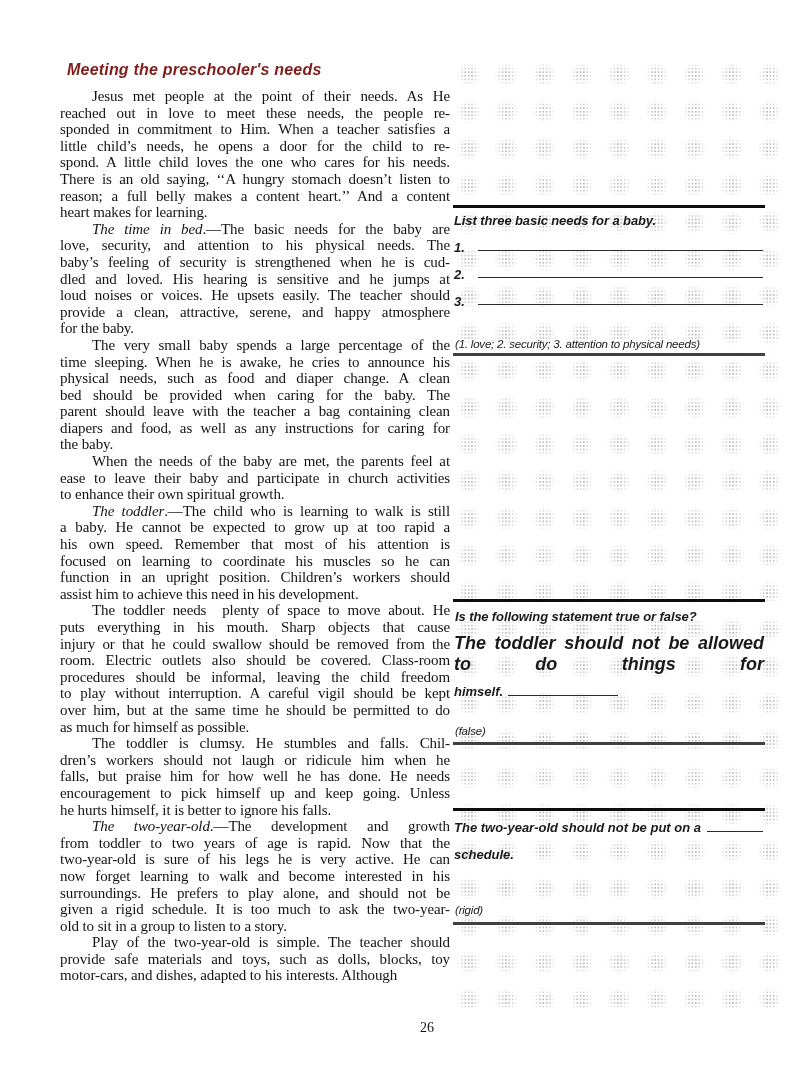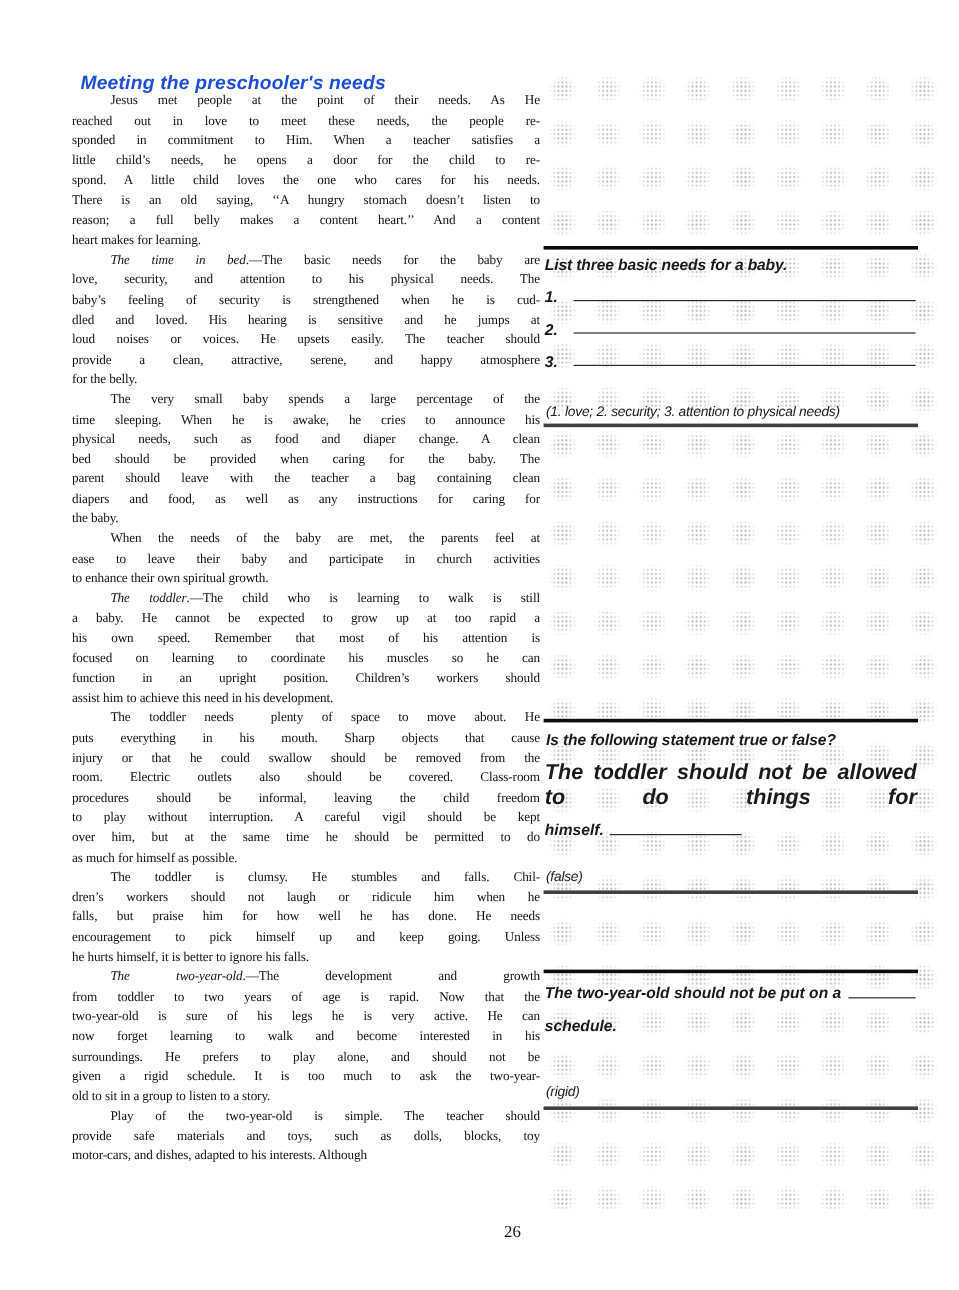--- a/index.html
+++ b/index.html
@@ -2,23 +2,23 @@
 <html><head>
 <meta charset="utf-8">
 <style>
   html,body{margin:0;padding:0;background:#e8e8e8;}
   #page{position:relative;width:799px;height:1075px;background:#ffffff;overflow:hidden;
         font-family:"Liberation Serif",serif;color:#131313;}
 
   
   #article-title{position:absolute;left:67px;top:61px;width:390px;
     font-family:"Liberation Sans",sans-serif;font-style:italic;font-weight:700;
-    font-size:16px;letter-spacing:.2px;color:#1d4ed8;}
-  #article-body{position:absolute;left:60px;top:76px;width:390px;
-    font-size:11px;line-height:16.6px;letter-spacing:-0.1px;}
+    font-size:16px;letter-spacing:.2px;color:#7f1d1d;}
+  #article-body{position:absolute;left:60px;top:88px;width:390px;
+    font-size:15px;line-height:16.6px;letter-spacing:-0.1px;}
   #article-body .bl{text-align:justify;text-align-last:justify;white-space:normal;
     overflow:hidden;height:16.6px;}
   #article-body .bl.last{text-align-last:left;}
   #article-body .bl.indent{text-indent:32px;}
   #article-body i{font-style:italic;}
 
   
   #texture{position:absolute;left:450px;top:56px;width:346px;height:952px;
     background-image:radial-gradient(circle, rgba(20,20,20,.5) 0 .7px, transparent 1.1px);
     background-size:3.4px 3.6px;
@@ -76,21 +76,21 @@
       <div class="bl">spond. A little child loves the one who cares for his needs.</div>
       <div class="bl">There is an old saying, ‘‘A hungry stomach doesn’t listen to</div>
       <div class="bl">reason; a full belly makes a content heart.’’ And a content</div>
       <div class="bl last">heart makes for learning.</div>
       <div class="bl indent"><i>The time in bed</i>.—The basic needs for the baby are</div>
       <div class="bl">love, security, and attention to his physical needs. The</div>
       <div class="bl">baby’s feeling of security is strengthened when he is cud-</div>
       <div class="bl">dled and loved. His hearing is sensitive and he jumps at</div>
       <div class="bl">loud noises or voices. He upsets easily. The teacher should</div>
       <div class="bl">provide a clean, attractive, serene, and happy atmosphere</div>
-      <div class="bl last">for the belly.</div>
+      <div class="bl last">for the baby.</div>
       <div class="bl indent">The very small baby spends a large percentage of the</div>
       <div class="bl">time sleeping. When he is awake, he cries to announce his</div>
       <div class="bl">physical needs, such as food and diaper change. A clean</div>
       <div class="bl">bed should be provided when caring for the baby. The</div>
       <div class="bl">parent should leave with the teacher a bag containing clean</div>
       <div class="bl">diapers and food, as well as any instructions for caring for</div>
       <div class="bl last">the baby.</div>
       <div class="bl indent">When the needs of the baby are met, the parents feel at</div>
       <div class="bl">ease to leave their baby and participate in church activities</div>
       <div class="bl last">to enhance their own spiritual growth.</div>

